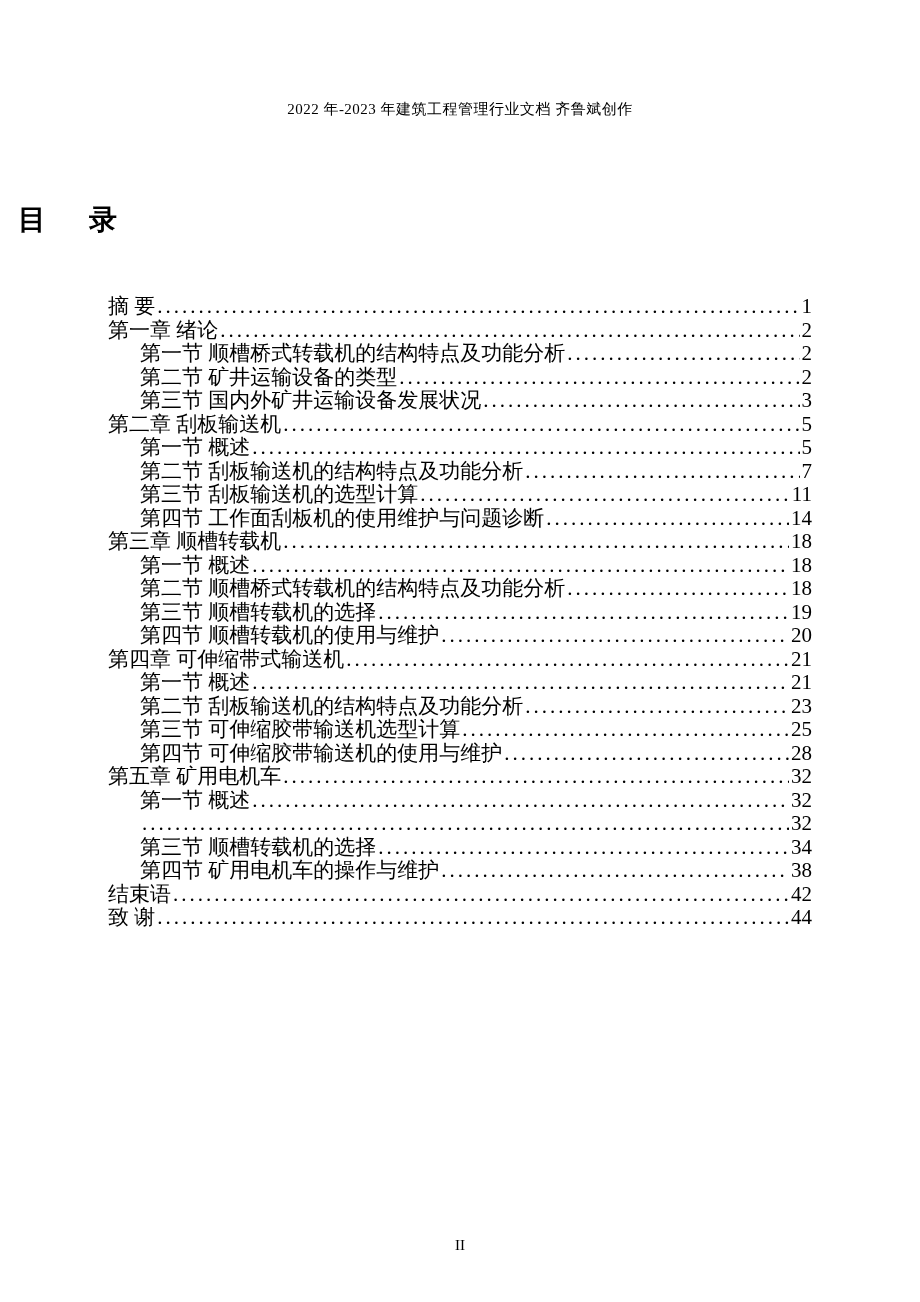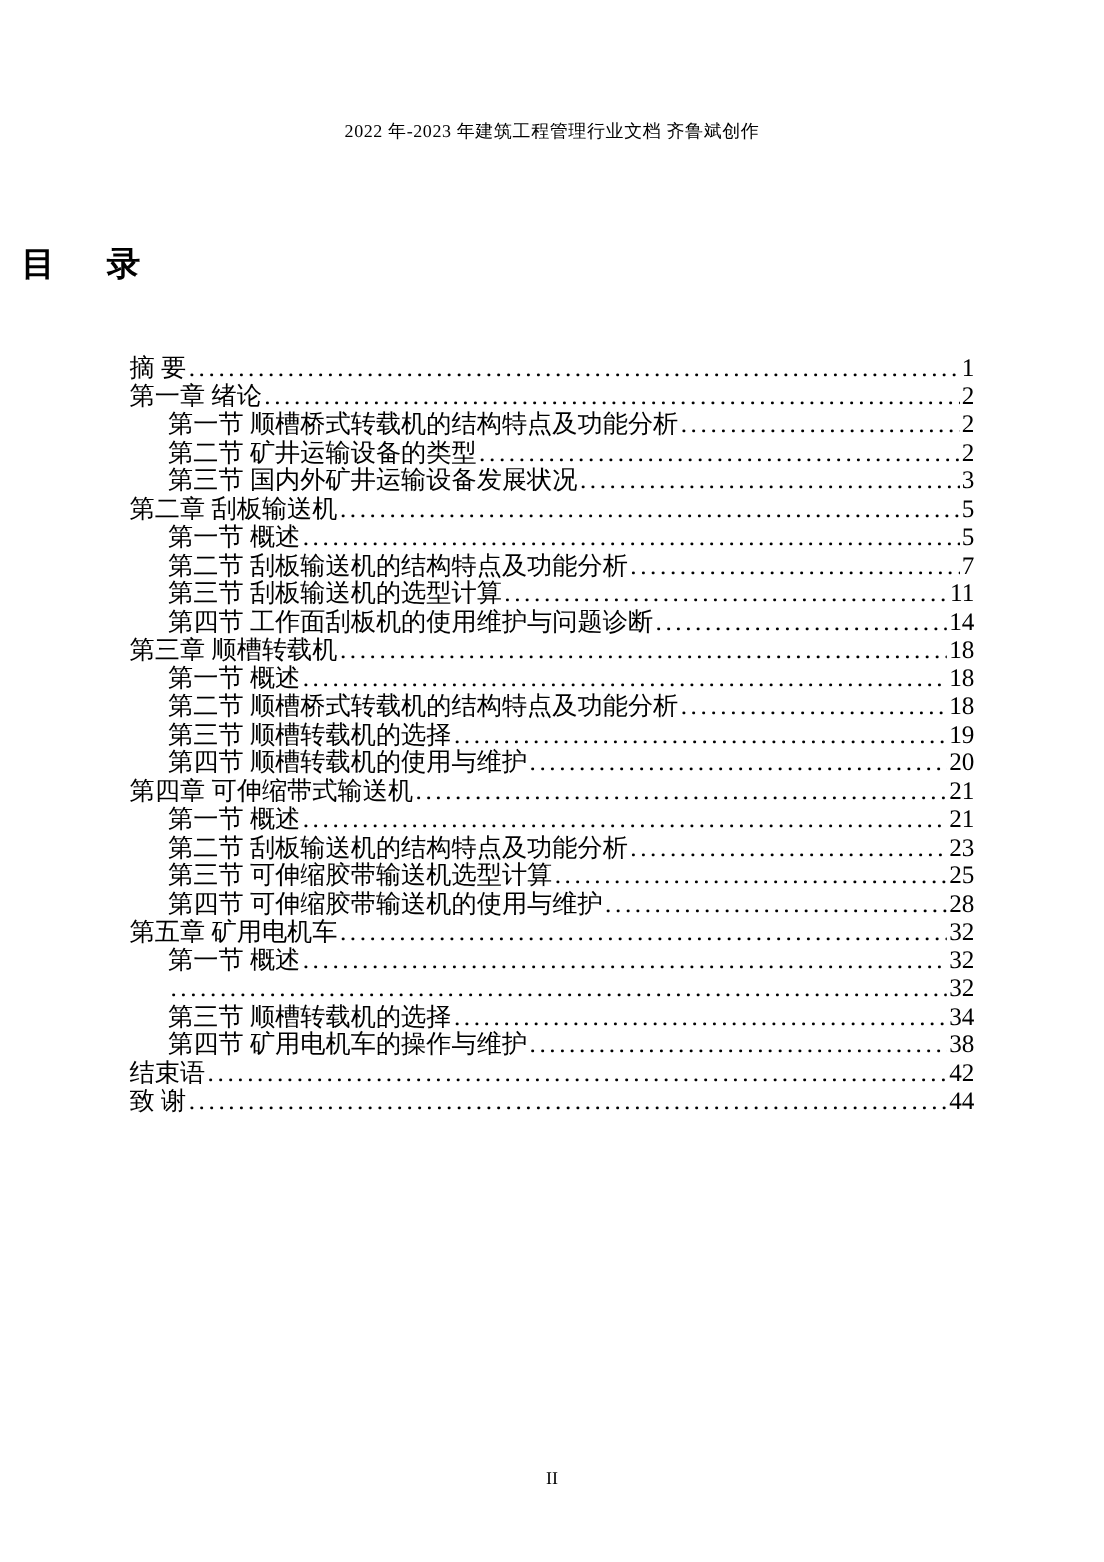--- a/index.html
+++ b/index.html
@@ -49,21 +49,21 @@
     }
     .leader::after {
       content: "...................................................................................................................................";
     }
     .pg {
       flex: 0 0 auto;
       text-align: right;
     }
     .page-number {
       position: absolute;
-      bottom: 60px;
+      bottom: 48px;
       width: 100%;
       text-align: center;
       font-size: 15px;
       font-family: "Times New Roman", serif;
     }
   </style>
 </head>
 <body>
 
 <div class="page-header">2022 年-2023 年建筑工程管理行业文档  齐鲁斌创作</div>

